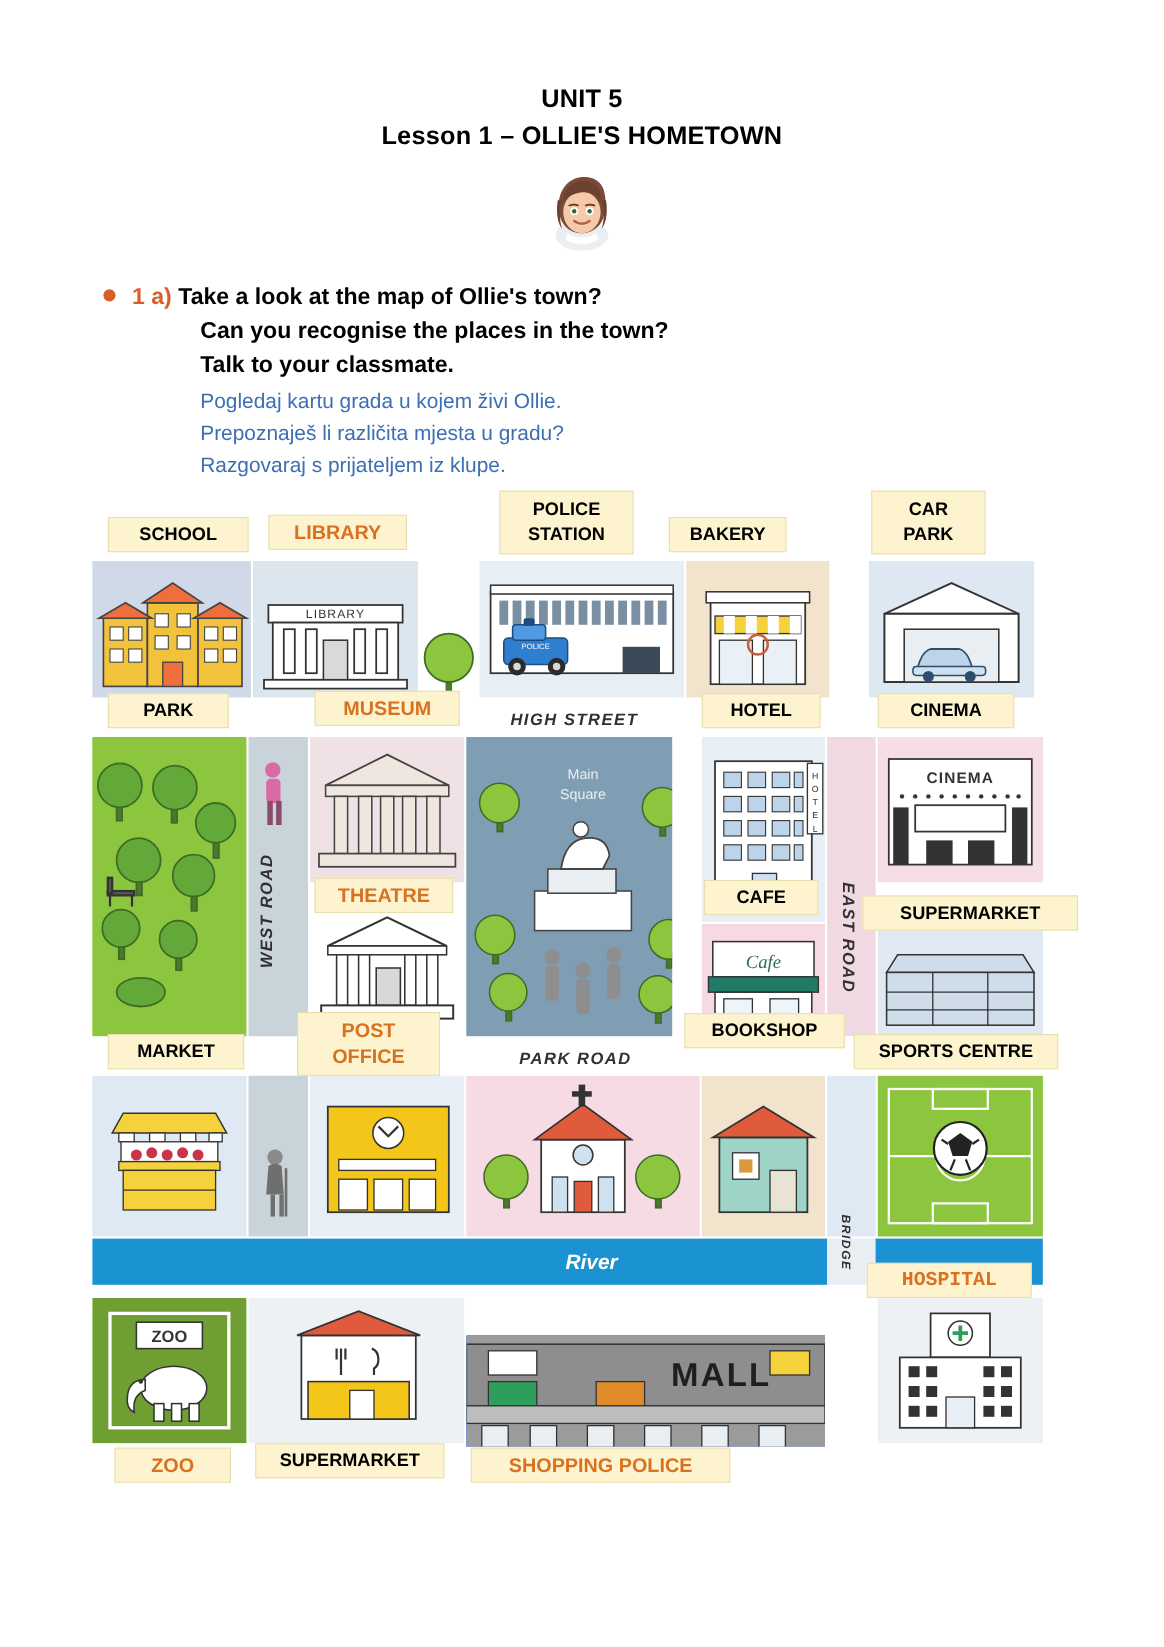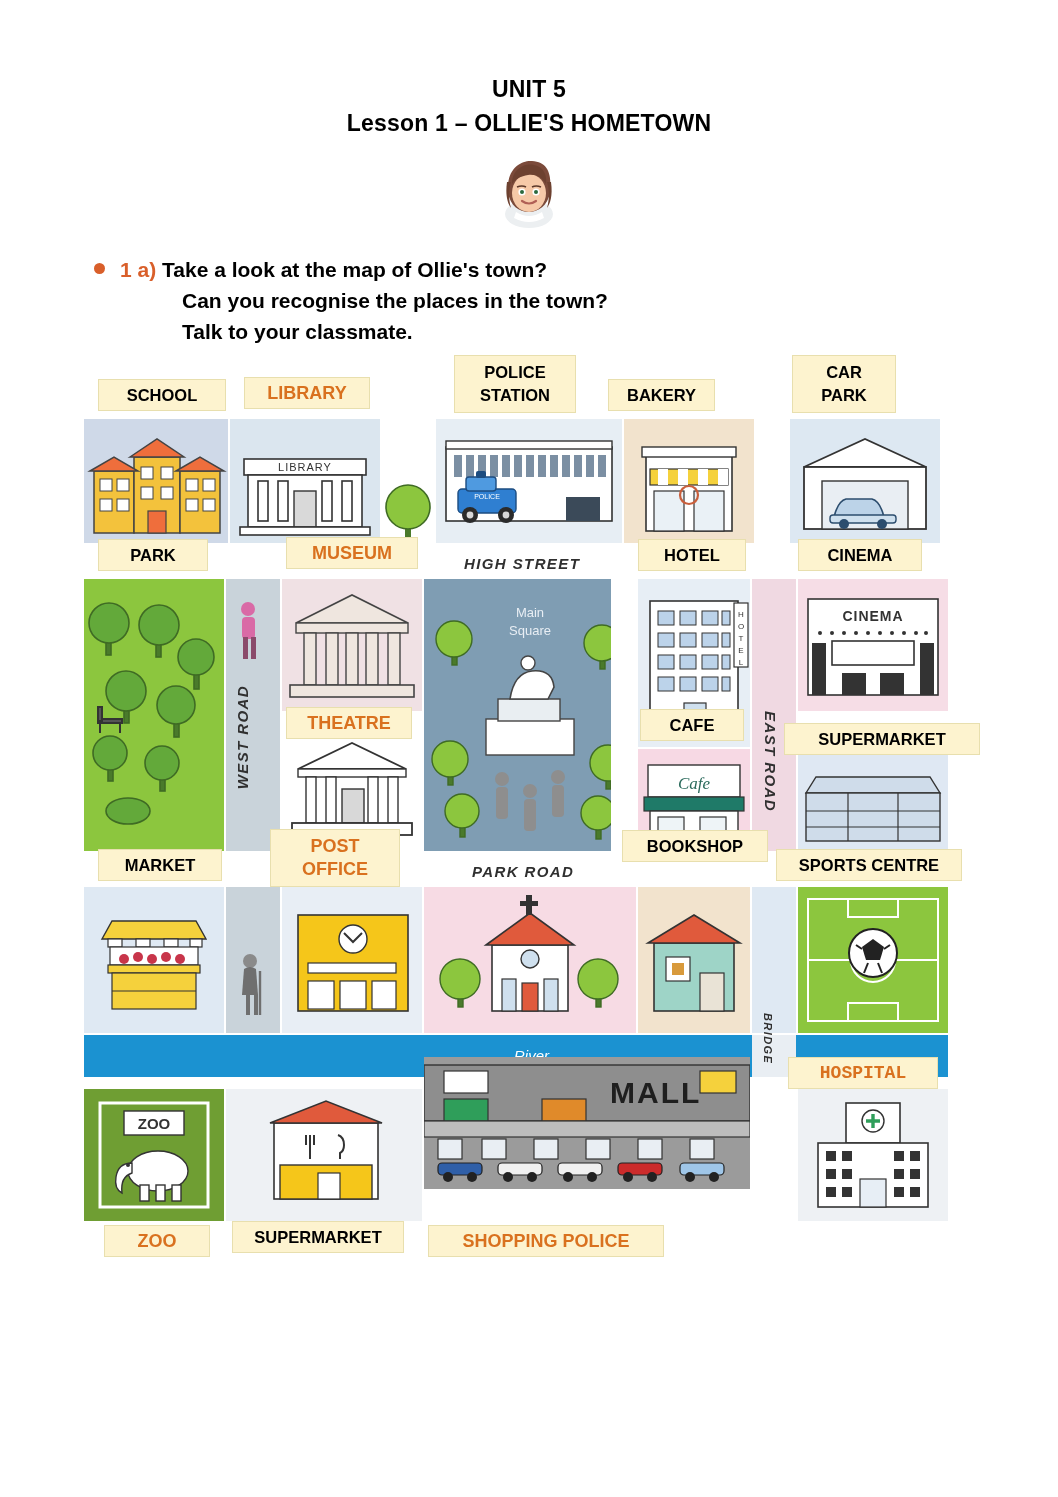--- a/index.html
+++ b/index.html
@@ -53,21 +53,21 @@
 
   .street-txt{
     position:absolute;font-weight:bold;font-size:15px;letter-spacing:1.4px;
     color:#303030;z-index:20;font-style:italic;
   }
   .vert{writing-mode:vertical-rl;}
   .vert.flip{transform:rotate(180deg);}
   .grass{background:#8cc63e;}
   .road{background:#c9d3da;}
   .river{background:#1b92d1;}
-  .riverlbl{position:absolute;color:#fff;font-style:italic;font-weight:normal;font-size:15px;}
+  .riverlbl{position:absolute;color:#fff;font-style:italic;font-weight:bold;font-size:19px;}
 </style>
 </head>
 <body>
 
 <div class="page">
 
   <div class="title-block">
     <div class="title-line">UNIT 5</div>
     <div class="title-line">Lesson 1 – OLLIE'S HOMETOWN</div>
   </div>
@@ -91,20 +91,25 @@
     </svg>
   </div>
 
   <div class="task">
     <span class="bullet"></span>
     <div class="task-text">
       <span class="task-number">1 a)</span>
       <span>Take a look at the map of Ollie's town?</span>
       <span class="l2">Can you recognise the places in the town?</span>
       <span class="l3">Talk to your classmate.</span>
+    </div>
+    <div class="task-hr">
+      <div class="hr-line">Pogledaj kartu grada u kojem živi Ollie.</div>
+      <div class="hr-line">Prepoznaješ li različita mjesta u gradu?</div>
+      <div class="hr-line">Razgovaraj s prijateljem iz klupe.</div>
     </div>
   </div>
 
   <div class="map">
 
     <div class="tile" style="left:0;top:56px;width:144px;height:124px;background:#cfd9e8;">
       <svg viewBox="0 0 144 124" width="144" height="124">
         <rect x="0" y="0" width="144" height="124" fill="#cfd9e8"></rect>
         <rect x="10" y="52" width="40" height="62" fill="#f3c23c" stroke="#444" stroke-width="1.5"></rect>
         <rect x="50" y="38" width="46" height="76" fill="#f3c23c" stroke="#444" stroke-width="1.5"></rect>
@@ -615,21 +620,21 @@
         <g stroke="#333" stroke-width="2" fill="none">
           <line x1="84" y1="46" x2="84" y2="70"></line>
           <path d="M80 46 v10 M88 46 v10"></path>
           <path d="M112 46 q6 2 6 10 q0 6 -4 8 v6"></path>
         </g>
         <rect x="54" y="76" width="92" height="34" fill="#f5c61a" stroke="#333" stroke-width="1.4"></rect>
         <rect x="92" y="84" width="22" height="26" fill="#fff" stroke="#333" stroke-width="1.2"></rect>
       </svg>
     </div>
 
-    <div class="tile" style="left:340px;top:694px;width:326px;height:132px;background:#1d4ed8;">
+    <div class="tile" style="left:340px;top:760px;width:326px;height:101px;background:#1d4ed8;">
       <svg viewBox="0 0 326 132" width="326" height="132">
         <rect width="326" height="132" fill="#9b9b9b"></rect>
         <rect x="0" y="8" width="326" height="56" fill="#8e8e8e" stroke="#333" stroke-width="1.4"></rect>
         <text x="186" y="46" font-size="30" font-weight="bold" fill="#1f1f1f" font-family="Liberation Sans, sans-serif" letter-spacing="2">MALL</text>
         <rect x="20" y="14" width="44" height="22" fill="#fff" stroke="#333" stroke-width="1.2"></rect>
         <rect x="276" y="14" width="36" height="22" fill="#f5d13c" stroke="#333" stroke-width="1.2"></rect>
         <rect x="20" y="42" width="44" height="22" fill="#2f9e5a" stroke="#333" stroke-width="1.2"></rect>
         <rect x="118" y="42" width="44" height="22" fill="#e08a2a" stroke="#333" stroke-width="1.2"></rect>
         <rect x="0" y="64" width="326" height="16" fill="#bdbdbd" stroke="#333" stroke-width="1.2"></rect>
         <g stroke="#333" stroke-width="1.2" fill="#e9eef3">

